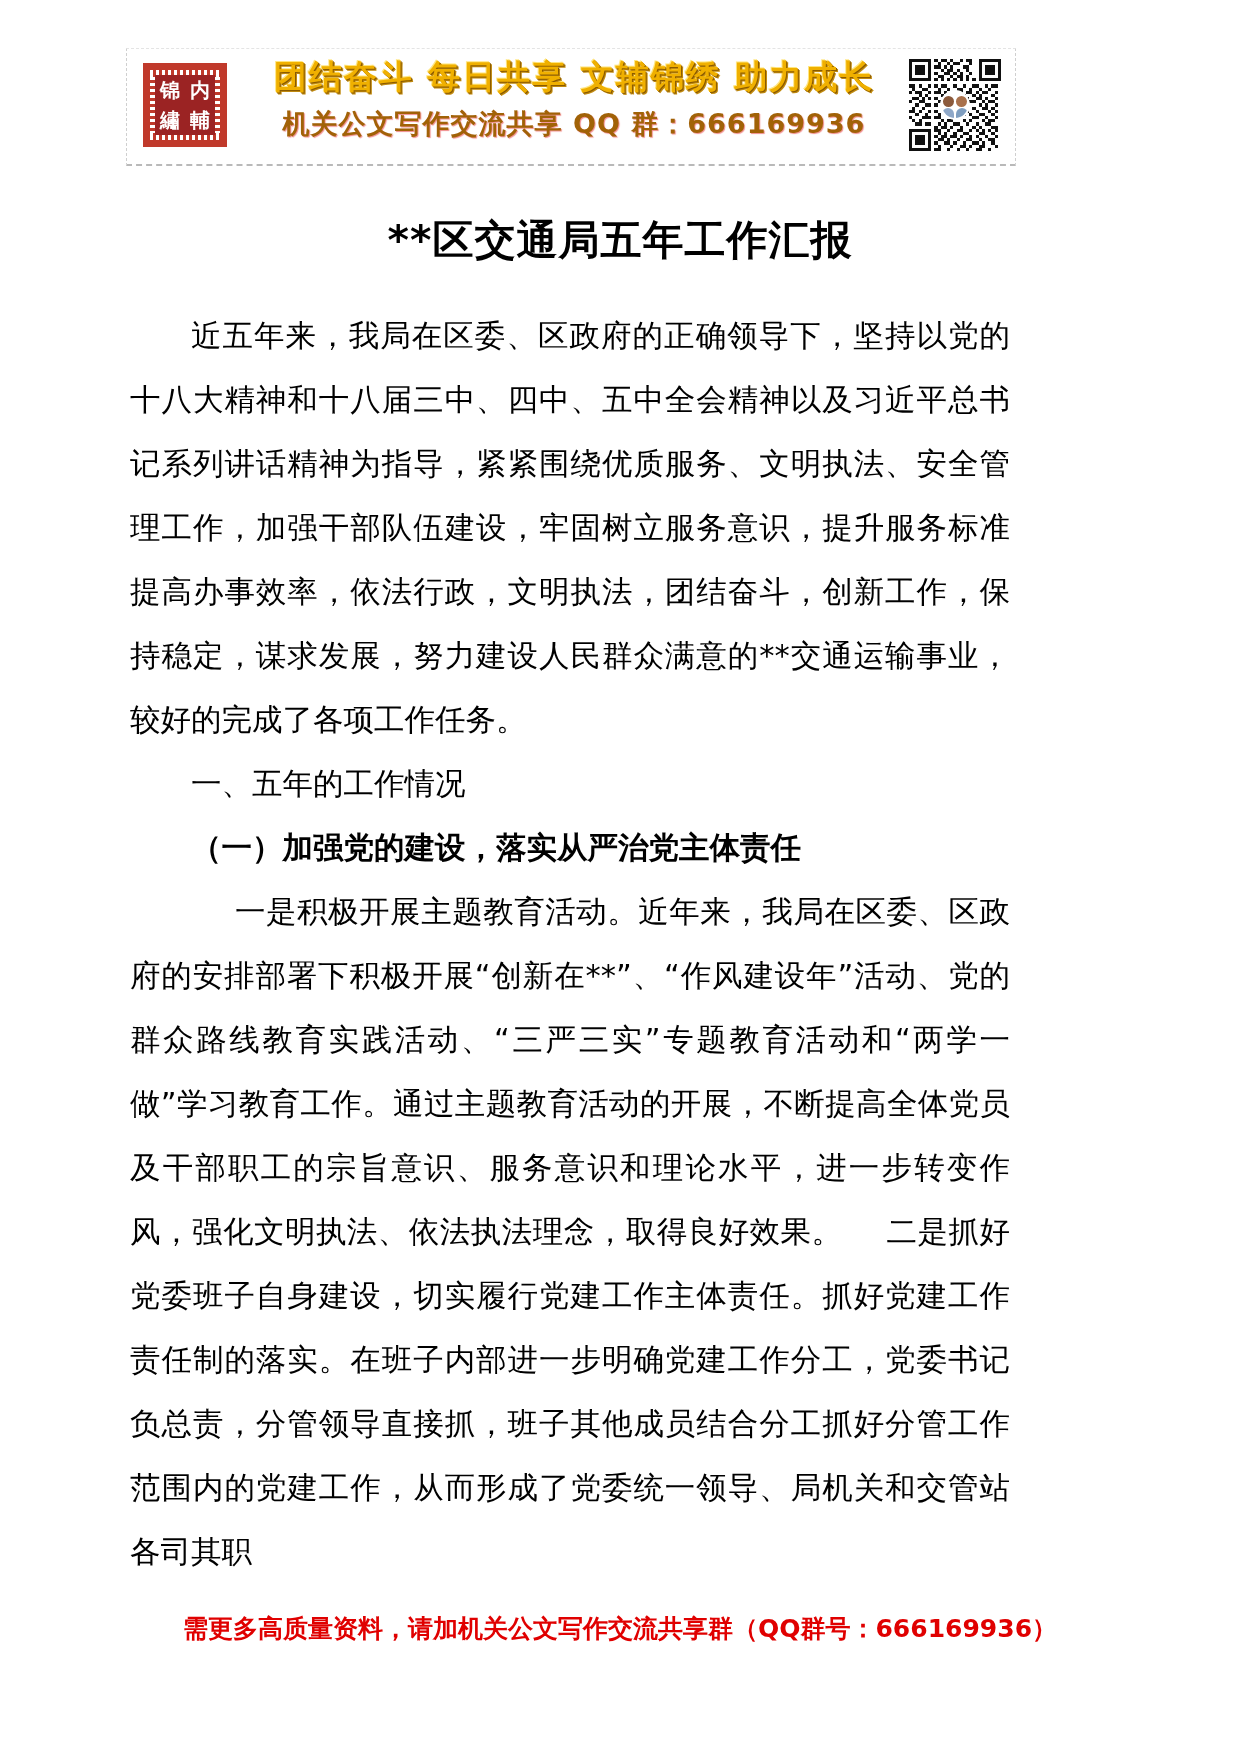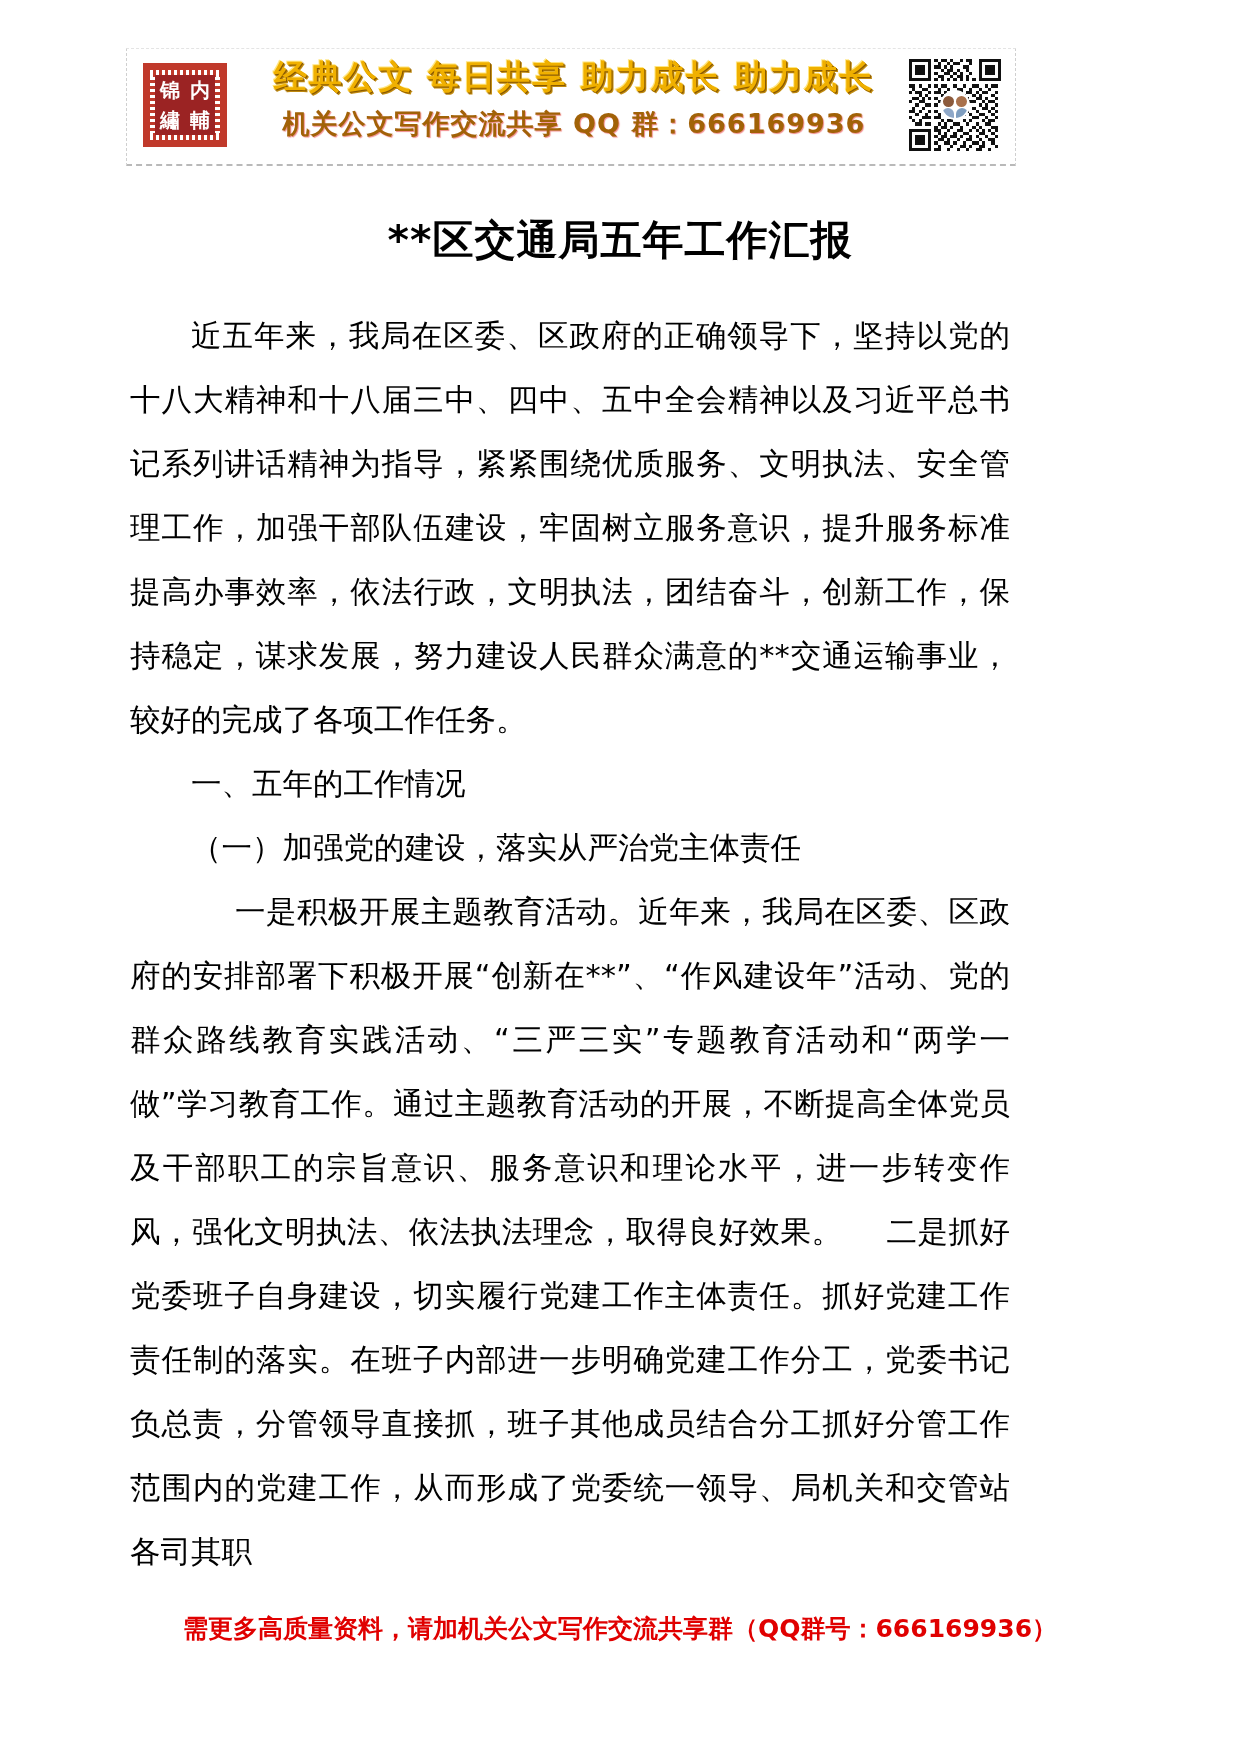--- a/index.html
+++ b/index.html
@@ -186,21 +186,21 @@
     font-size: 30.5px;
     line-height: 64px;
     text-indent: 61px;
     font-family: "DejaVu Sans", "Liberation Sans", sans-serif;
   }
   p.heading-bold {
     margin: 0;
     font-size: 30.5px;
     line-height: 64px;
     text-indent: 61px;
-    font-weight: normal;
+    font-weight: bold;
     font-family: "DejaVu Sans", "Liberation Sans", sans-serif;
   }
   .b { font-weight: normal; margin-left: 44px; }
 
   .footer-note {
     position: absolute;
     left: 0;
     top: 1612px;
     width: 1240px;
     text-align: center;
@@ -222,21 +222,21 @@
       <div class="seal-frame"></div>
       <div class="seal-inner">
         <span class="seal-ch">锦</span>
         <span class="seal-ch">内</span>
         <span class="seal-ch">繡</span>
         <span class="seal-ch">輔</span>
       </div>
     </div>
 
     <div class="banner-text">
-      <div class="banner-line1">经典公文  每日共享  助力成长  助力成长</div>
+      <div class="banner-line1">团结奋斗  每日共享  文辅锦绣  助力成长</div>
       <div class="banner-line2">机关公文写作交流共享 QQ 群：666169936</div>
     </div>
 
     <div class="qr-wrap">
       <svg width="92" height="92" viewBox="0 0 29 29" shape-rendering="crispEdges" aria-hidden="true">
         <rect width="29" height="29" fill="#ffffff"></rect>
         <g fill="#111111">
 
           <rect x="0" y="0" width="7" height="1"></rect>
             <rect x="0" y="6" width="7" height="1"></rect>

